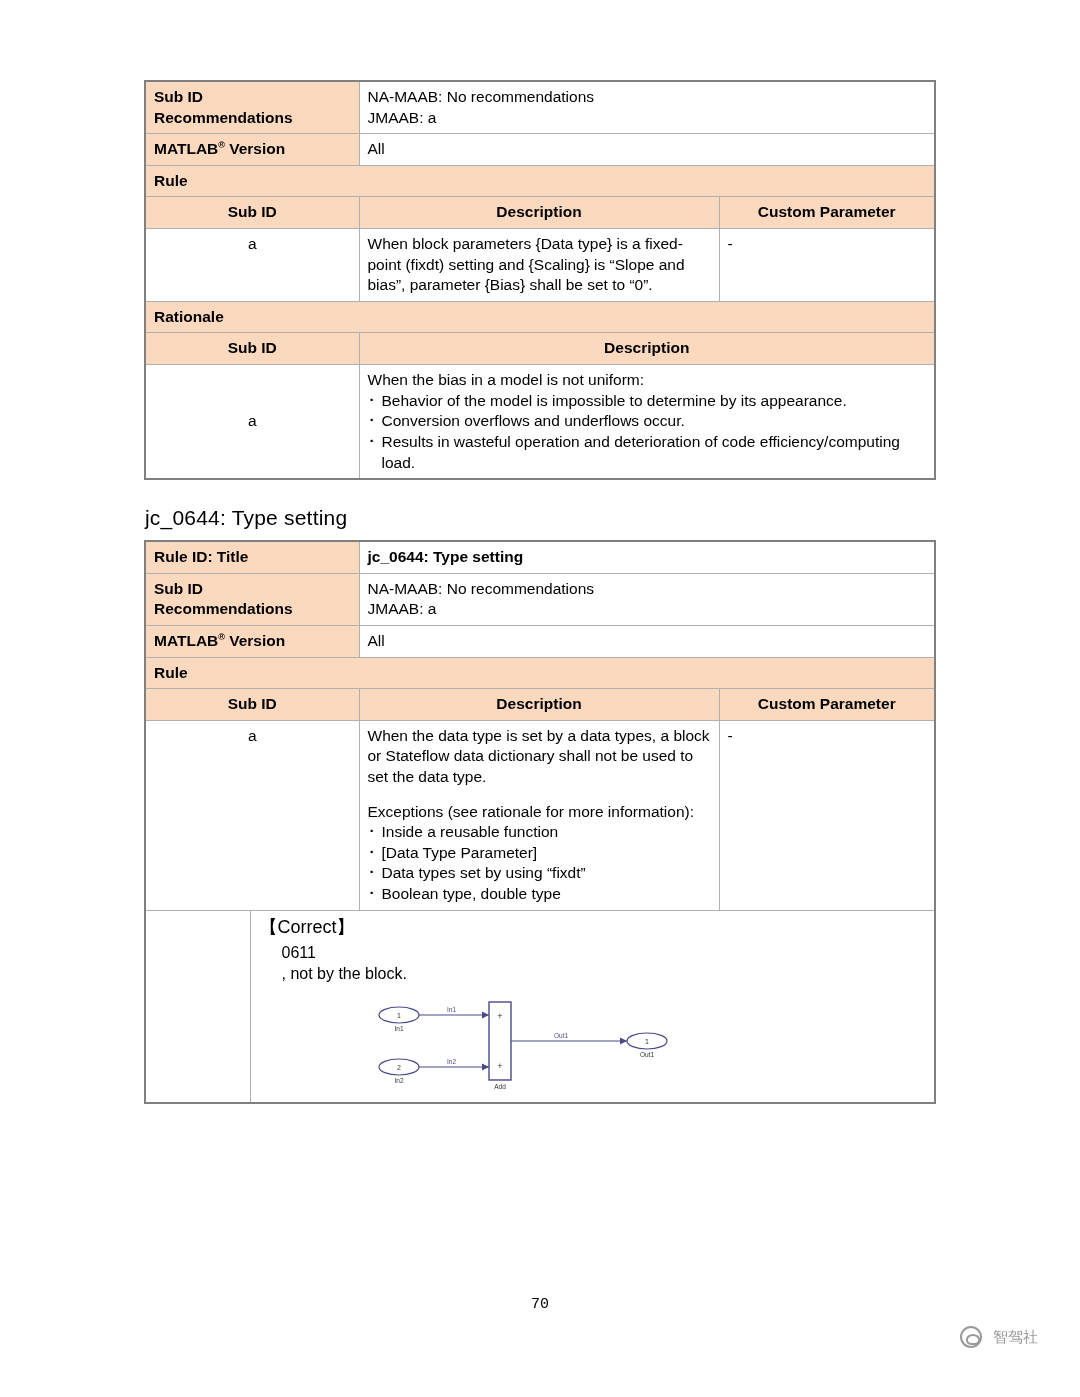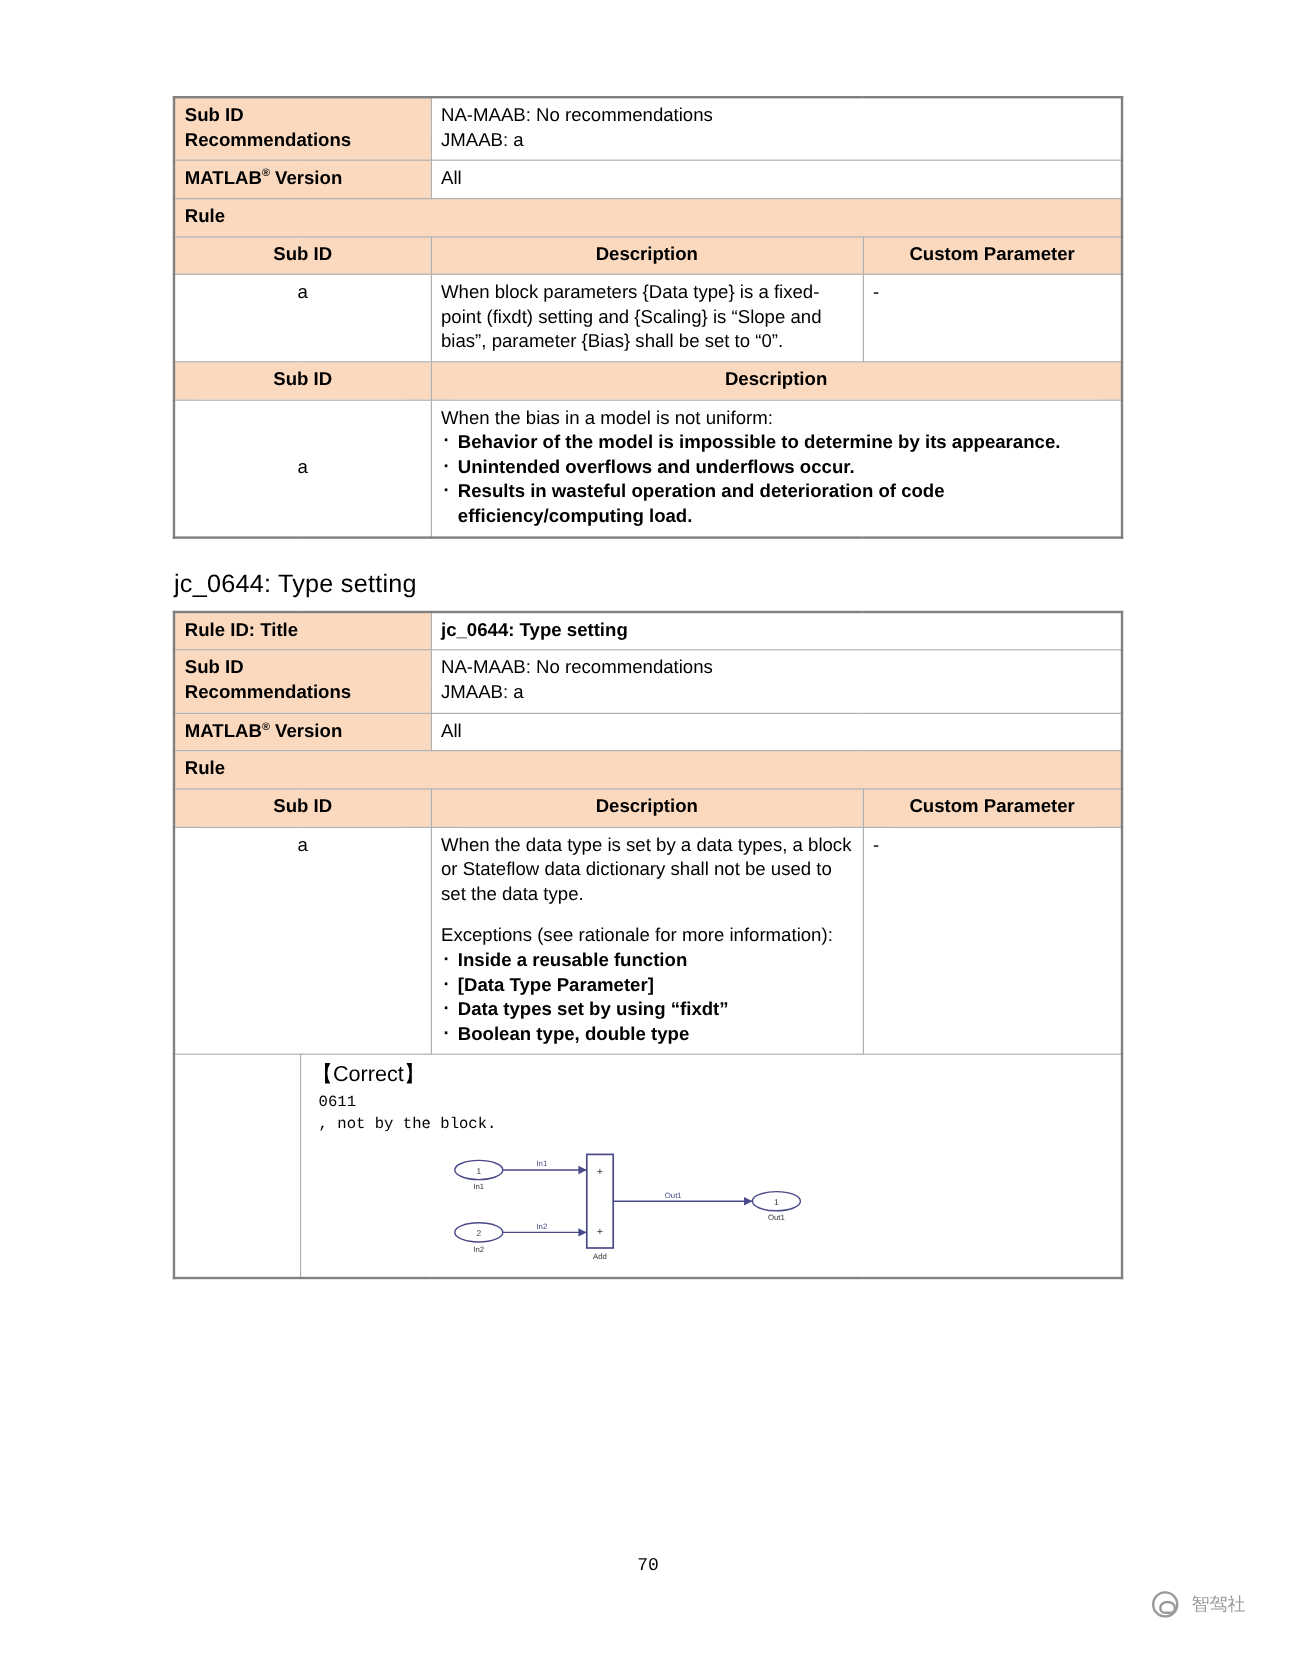--- a/index.html
+++ b/index.html
@@ -58,21 +58,20 @@
     font-size: 21px;
     letter-spacing: 0.2px;
   }
 
   .spacer-top { height: 80px; }
 
   .bullet-list {
     margin: 0;
     padding: 0;
     list-style: none;
-    font-weight: bold;
   }
   .bullet-list li {
     padding-left: 14px;
     position: relative;
   }
   .bullet-list li::before {
     content: "\00B7";
     position: absolute;
     left: 2px;
     top: -1px;
@@ -80,24 +79,23 @@
   }
 
   .gap { height: 14px; }
 
   
   .correct-label {
     font-size: 18px;
     margin-bottom: 2px;
   }
   .diagram-text {
-    font-size: 13px;
-    margin-left: 6px;
+    font-size: 16px;
+    margin-left: 22px;
     line-height: 1.35;
-    font-family: Liberation Mono, monospace;
   }
   .diagram-wrap {
     margin-top: 12px;
     margin-left: 110px;
   }
 
   
   .page-number {
     position: absolute;
     left: 0;
@@ -174,30 +172,33 @@
         <td class="hdr-center" colspan="2">Sub ID</td>
         <td class="hdr-center">Description</td>
         <td class="hdr-center">Custom Parameter</td>
       </tr>
       <tr>
         <td class="plain center" colspan="2">a</td>
         <td class="plain">When block parameters {Data type} is a fixed-point (fixdt) setting and {Scaling} is “Slope and bias”, parameter {Bias} shall be set to “0”.</td>
         <td class="plain">-</td>
       </tr>
       <tr>
+        <td class="hdr" colspan="4">Rationale</td>
+      </tr>
+      <tr>
         <td class="hdr-center" colspan="2">Sub ID</td>
         <td class="hdr-center" colspan="2">Description</td>
       </tr>
       <tr>
         <td class="plain center" colspan="2" style="vertical-align:middle">a</td>
         <td class="plain" colspan="2">
           <div>When the bias in a model is not uniform:</div>
           <ul class="bullet-list">
             <li>Behavior of the model is impossible to determine by its appearance.</li>
-            <li>Unintended overflows and underflows occur.</li>
+            <li>Conversion overflows and underflows occur.</li>
             <li>Results in wasteful operation and deterioration of code efficiency/computing load.</li>
           </ul>
         </td>
       </tr>
     </tbody>
   </table>
 
   <div class="section-title">jc_0644: Type setting</div>
 
   <table class="doc-table">

